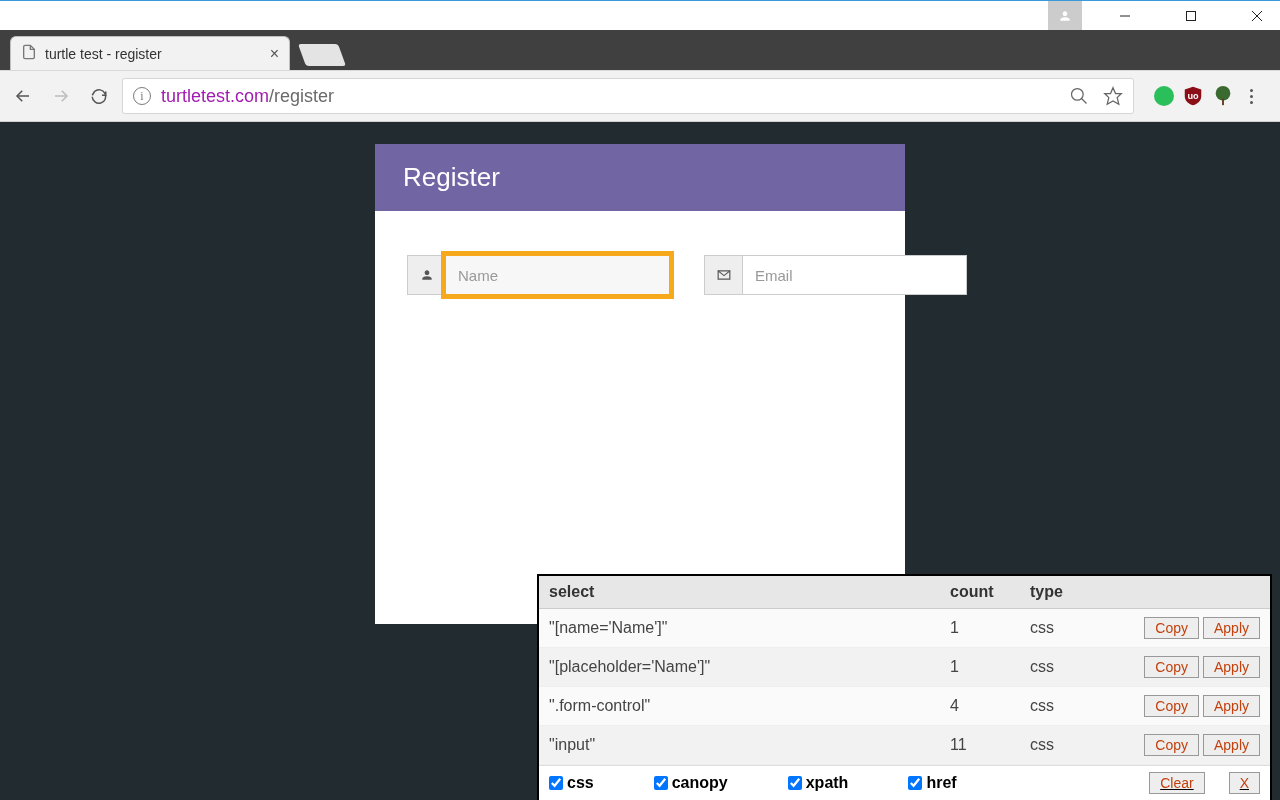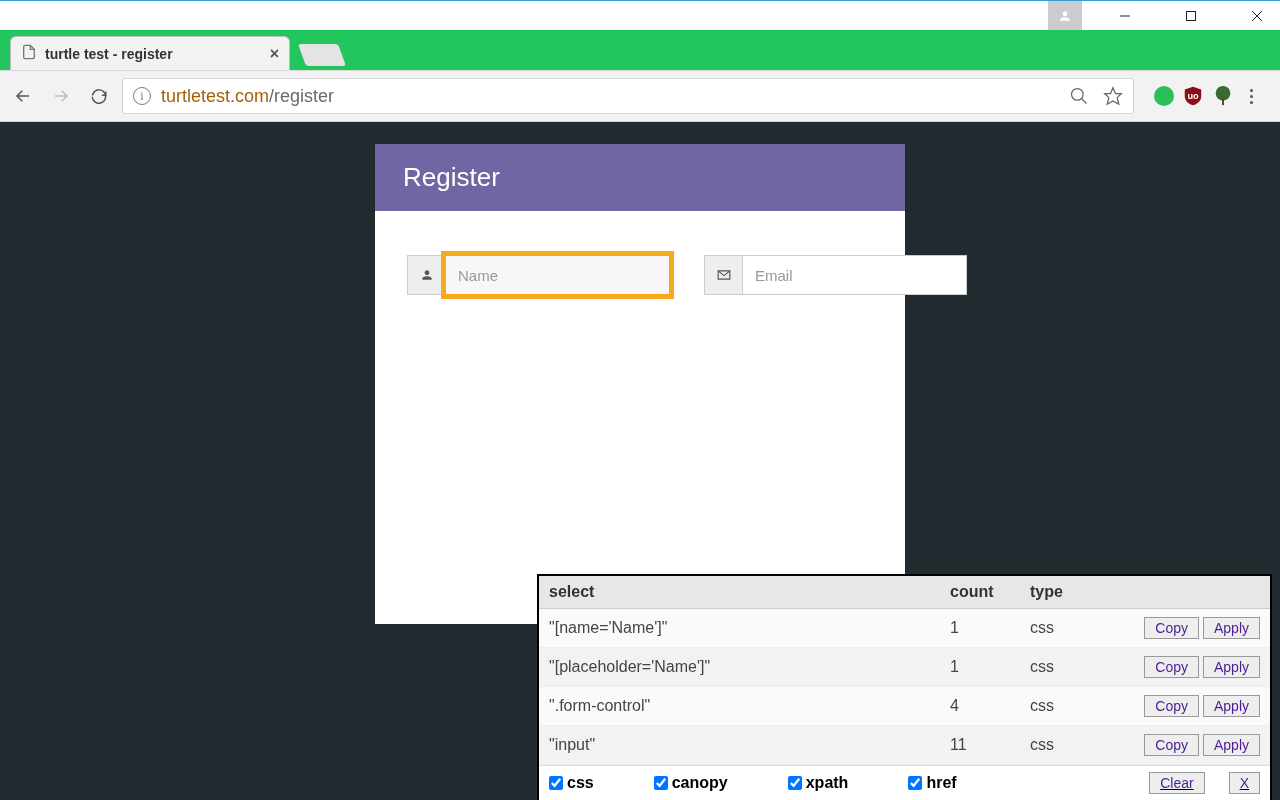--- a/index.html
+++ b/index.html
@@ -34,25 +34,24 @@
   display: flex;
   align-items: center;
   justify-content: center;
   margin-left: 20px;
 }
 .titlebar .btn svg { width: 12px; height: 12px; stroke: #222; stroke-width: 1; fill: none; }
 
 
 .tabstrip {
   height: 40px;
-  background: #22c55e;
+  background: #404040;
   display: flex;
   align-items: flex-end;
   padding-left: 10px;
-  font-weight: bold;
 }
 .tab {
   height: 34px;
   width: 280px;
   background: #f2f2f2;
   border: 1px solid #bfbfbf;
   border-bottom: none;
   border-top-left-radius: 6px;
   border-top-right-radius: 6px;
   display: flex;
@@ -99,21 +98,21 @@
   font-size: 18px;
   color: #222;
 }
 .omnibox .info-icon {
   width: 18px; height: 18px; border: 1.5px solid #7a7a7a; border-radius: 50%;
   display: flex; align-items: center; justify-content: center;
   font-size: 12px; color: #7a7a7a; margin-right: 10px;
   font-family: Georgia, serif;
 }
 .omnibox .url { flex: 1; }
-.omnibox .url .domain { color: #a16207; }
+.omnibox .url .domain { color: #a21caf; }
 .omnibox .url .path { color: #6a6a6a; }
 .omnibox .righticons { display: flex; align-items: center; gap: 14px; margin-left: 10px; }
 .omnibox .righticons svg { width: 20px; height: 20px; fill: none; stroke: #666; stroke-width: 1.5; }
 .ext-icons { display: flex; align-items: center; gap: 8px; padding: 0 12px; }
 .ext-icons .dot { width: 20px; height: 20px; background: #2bbf5b; border-radius: 50%; }
 .ext-icons .shield { width: 22px; height: 22px; }
 .ext-icons .tree { width: 22px; height: 22px; }
 .ext-icons .menu { width: 18px; display: flex; flex-direction: column; gap: 3px; align-items: center;}
 .ext-icons .menu span { width: 3px; height: 3px; background: #555; border-radius: 50%; }
 
@@ -201,21 +200,21 @@
 .panel tbody tr:nth-child(odd) { background: #fafafa; }
 .panel tbody tr:nth-child(even) { background: #f2f2f2; }
 .panel .mono { font-family: inherit; }
 .panel .actions { text-align: right; white-space: nowrap; }
 .panel .actions button,
 .panel-footer button {
   background: #eee;
   border: 1px solid #999;
   padding: 2px 10px;
   font-size: 14px;
-  color: #4c1d95;
+  color: #c2410c;
   margin-left: 4px;
   cursor: pointer;
 }
 .panel-footer {
   display: flex;
   align-items: center;
   padding: 6px 10px;
   gap: 60px;
   border-top: 1px solid #ddd;
   font-weight: 600;

